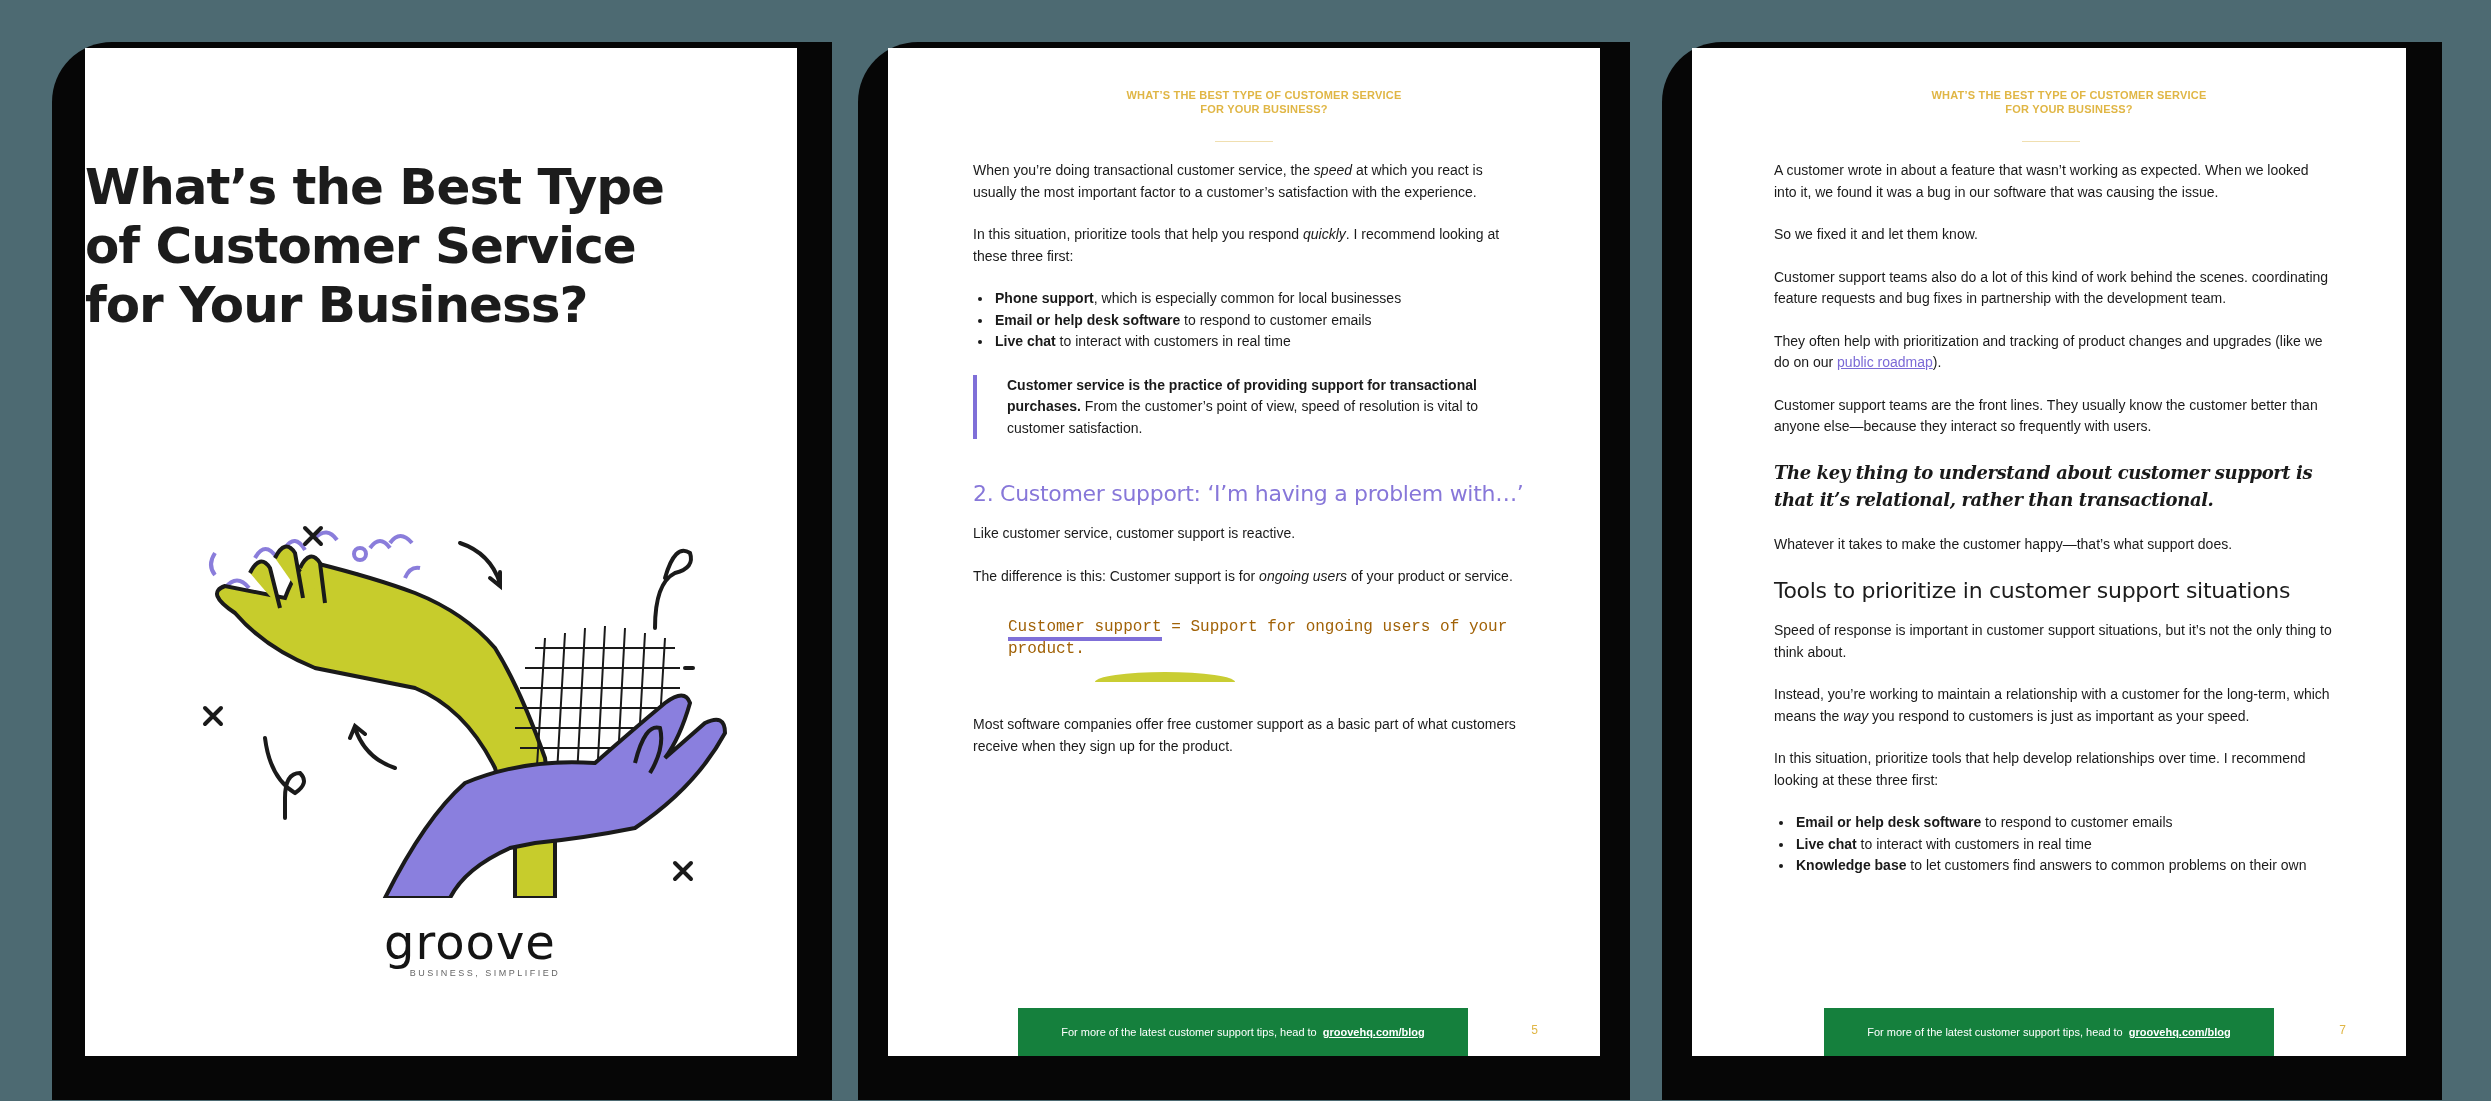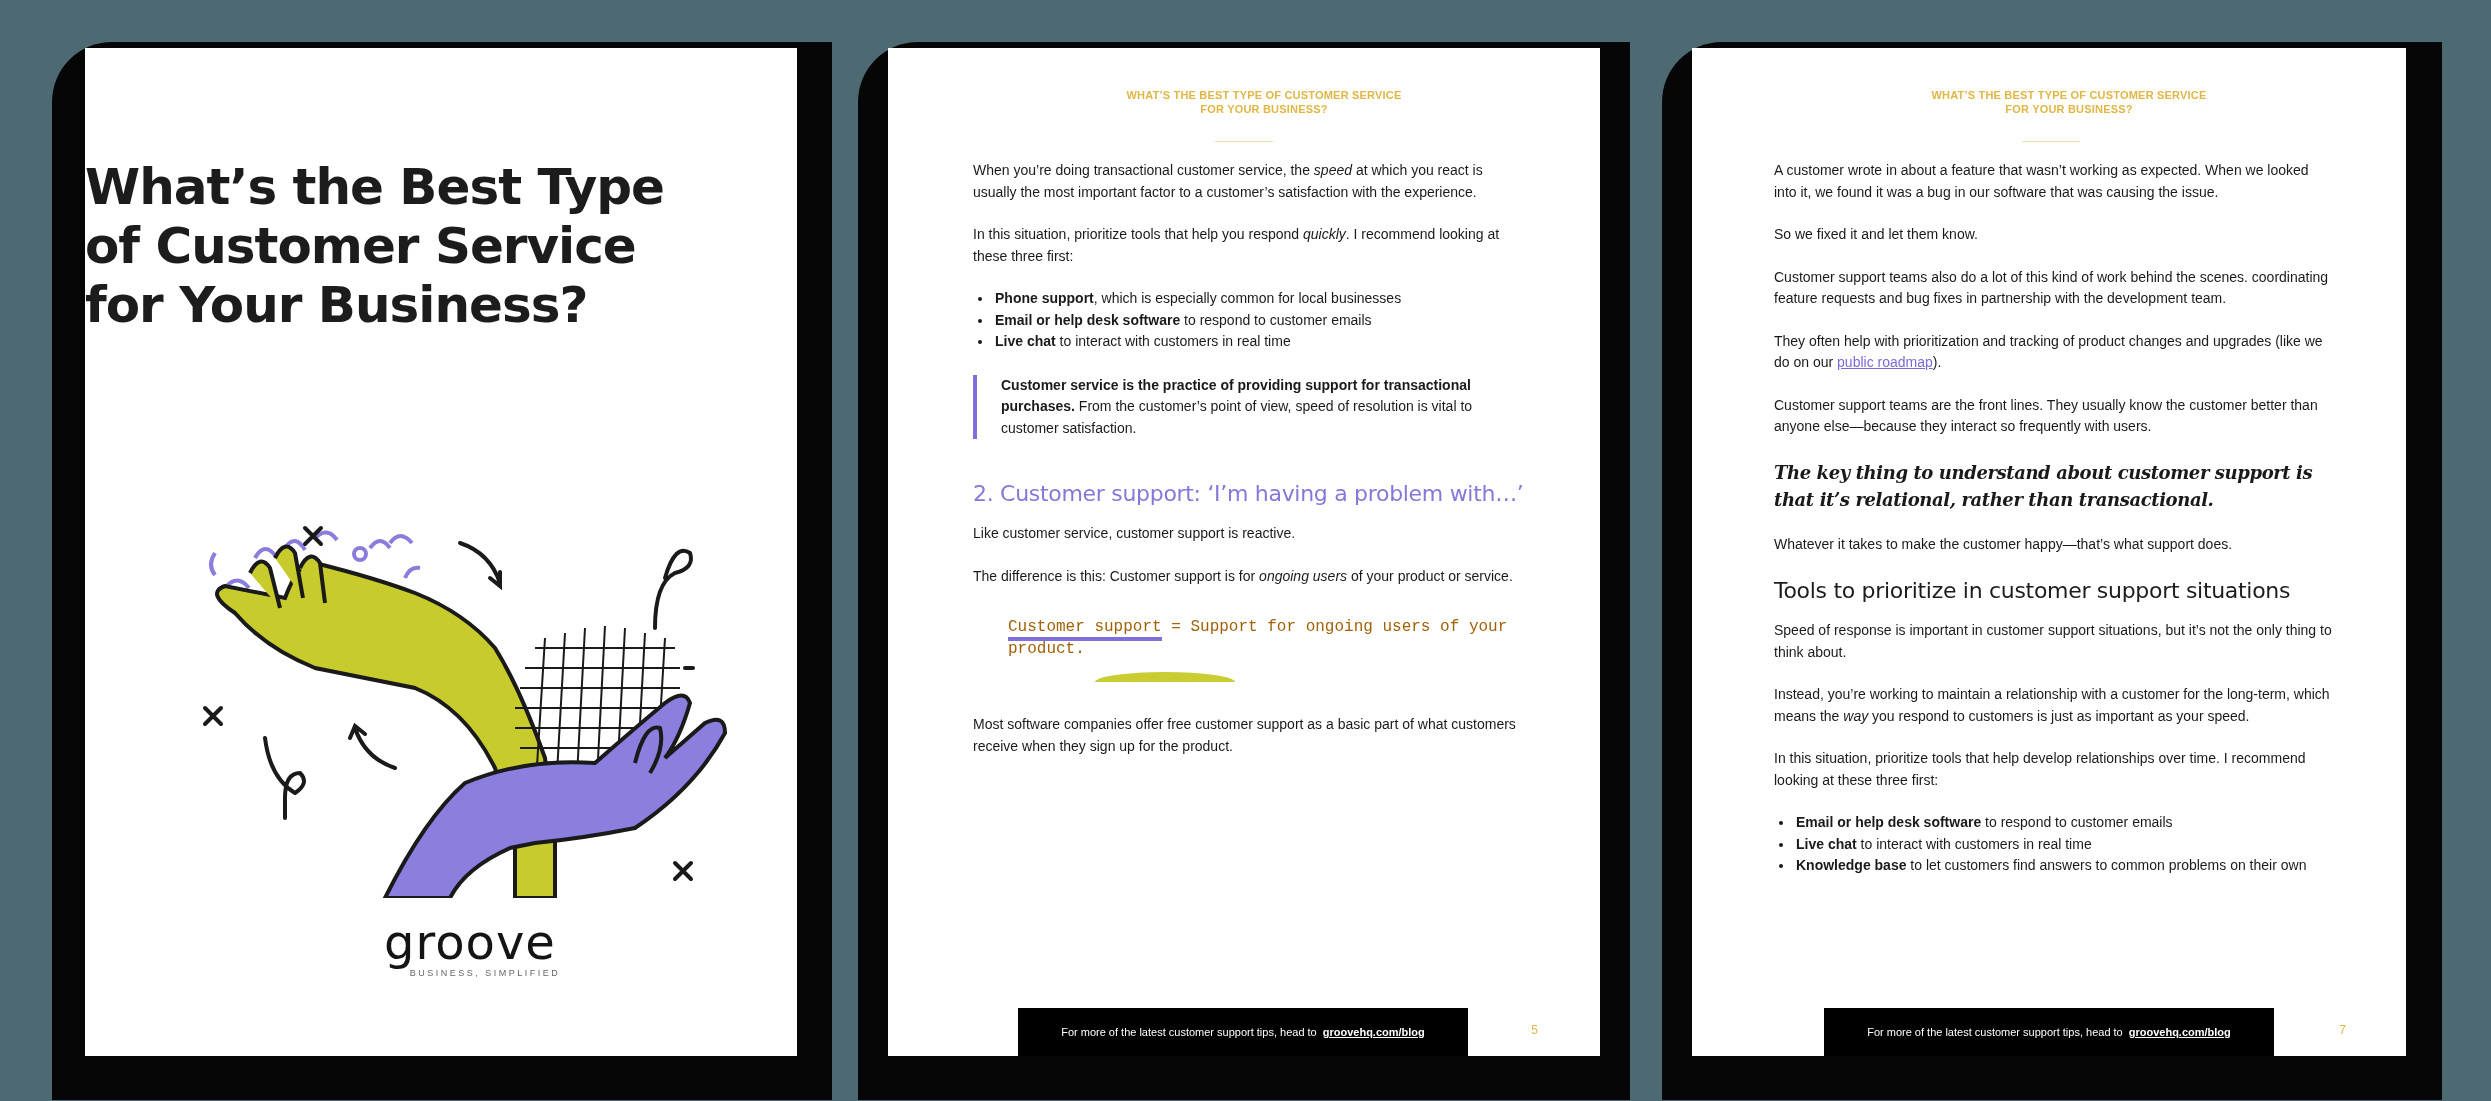--- a/index.html
+++ b/index.html
@@ -55,38 +55,38 @@
   .body p { margin:0 0 21px 0; }
   .body h2 {
     margin:0 0 14px 0; font-weight:normal;
     font-family:"DejaVu Sans", sans-serif; font-size:22px; line-height:30px;
     color:#1c1c1c; letter-spacing:-0.3px;
   }
   .body h2.purple { color:#8777d9; margin-top:40px; }
   .body ul { margin:0 0 22px 0; padding-left:20px; }
   .body li { margin:0; padding-left:2px; }
   .quote-block {
-    border-left:4px solid #7f6fd8; padding-left:24px; margin:0 0 4px 0;
+    border-left:4px solid #7f6fd8; padding-left:30px; margin:0 0 4px 0;
   }
   .serif-quote {
     font-family:"DejaVu Serif", serif; font-style:italic; font-weight:bold;
     font-size:18px; line-height:27px; margin:0 0 20px 0; letter-spacing:-0.4px;
   }
   .defn {
     margin:30px 0 0 35px; font-size:16px; font-family:Liberation Mono, monospace; color:#a16207;
   }
   .defn .ul { border-bottom:4px solid #7f6fd8; padding-bottom:1px; }
   .arc {
     width:140px; height:10px; margin:12px 0 32px 122px;
     background:#c9cd33; border-radius:70px 70px 0 0 / 10px 10px 0 0;
   }
   .link { color:#7b6ad6; text-decoration:underline; }
   .footer-bar {
     position:absolute; top:960px; left:130px; width:450px; height:48px;
-    background:#000000; color:#fff; font-size:11px;
+    background:#15803d; color:#fff; font-size:11px;
     display:flex; align-items:center; justify-content:center; gap:6px;
   }
   .footer-bar b { text-decoration:underline; }
   .page-num {
     position:absolute; top:975px; right:60px; font-size:12px; color:#e0b645;
   }
 </style>
 </head>
 <body>
 

